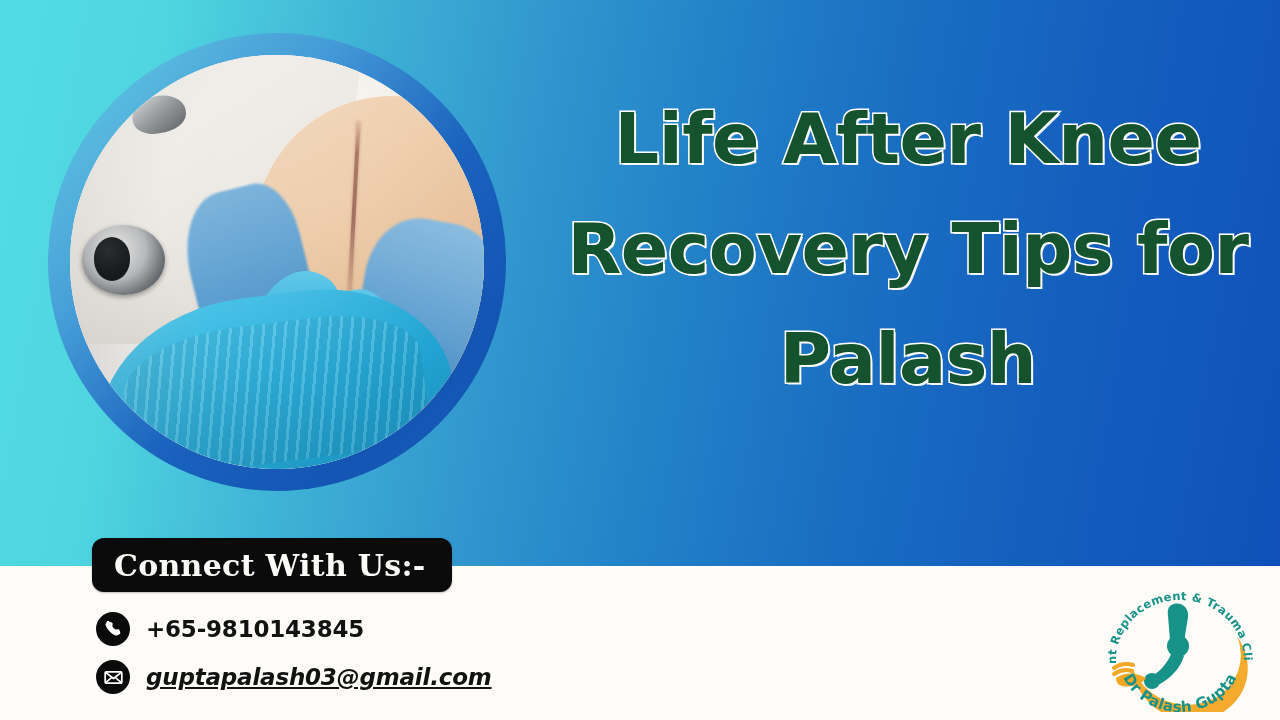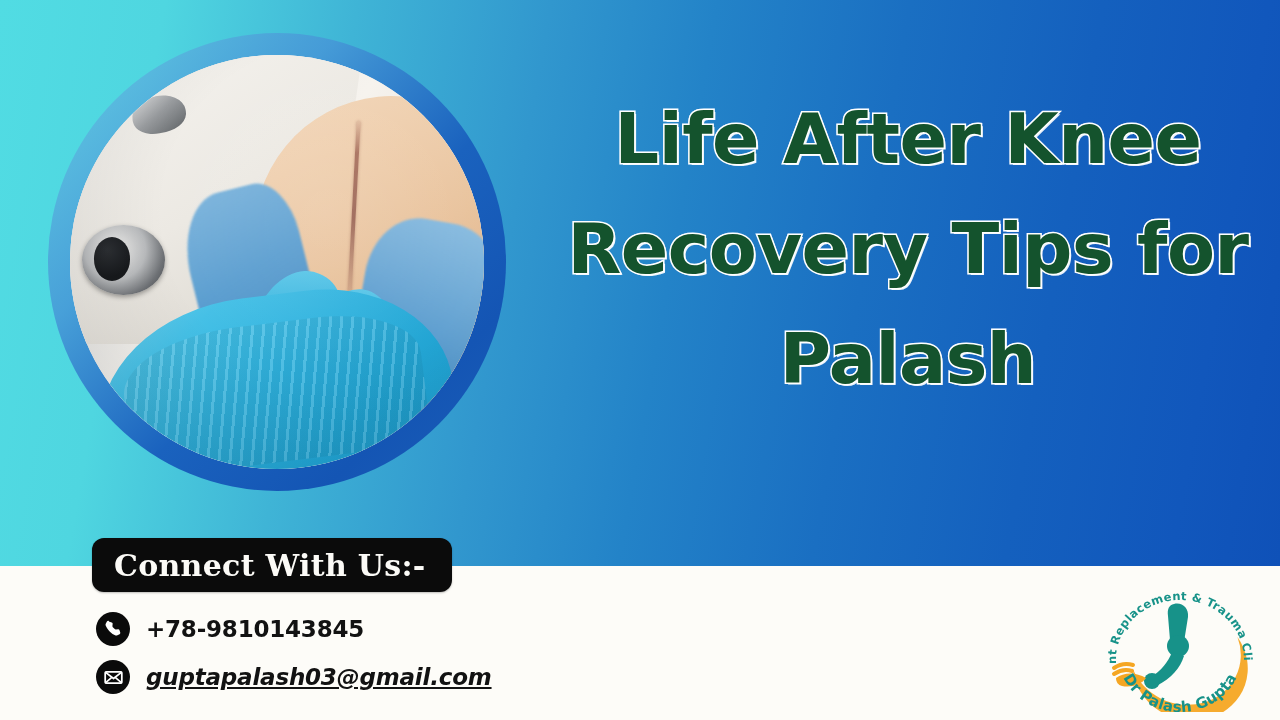--- a/index.html
+++ b/index.html
@@ -281,21 +281,21 @@
   </div>
 
   <div class="contact-list">
 
     <div class="contact-row">
       <span class="c-icon">
         <svg width="20" height="20" viewBox="0 0 24 24" aria-hidden="true">
           <path fill="#FFFFFF" d="M6.6 2.2c-.7-.2-1.5.1-1.9.8L3.3 5.6c-.4.7-.4 1.5-.1 2.2 1 2.4 2.6 4.9 4.8 7.1 2.2 2.2 4.7 3.8 7.1 4.8.7.3 1.5.3 2.2-.1l2.6-1.4c.7-.4 1-1.2.8-1.9l-.9-2.9c-.2-.7-.9-1.2-1.7-1.1l-2.6.3c-.5.1-1-.1-1.4-.5l-2.3-2.3c-.4-.4-.6-.9-.5-1.4l.3-2.6c.1-.8-.4-1.5-1.1-1.7l-2.9-.9z"></path>
         </svg>
       </span>
-      <span class="c-text">+78-9810143845</span>
+      <span class="c-text">+65-9810143845</span>
     </div>
 
     <div class="contact-row">
       <span class="c-icon">
         <svg width="21" height="21" viewBox="0 0 24 24" aria-hidden="true">
           <rect x="2.5" y="5.5" width="19" height="13" rx="1.4" fill="none" stroke="#FFFFFF" stroke-width="2"></rect>
           <path d="M3 6.2l9 7 9-7" fill="none" stroke="#FFFFFF" stroke-width="2" stroke-linecap="round" stroke-linejoin="round"></path>
           <path d="M3 17.8l6.4-5.4M21 17.8l-6.4-5.4" fill="none" stroke="#FFFFFF" stroke-width="2" stroke-linecap="round"></path>
         </svg>
       </span>

